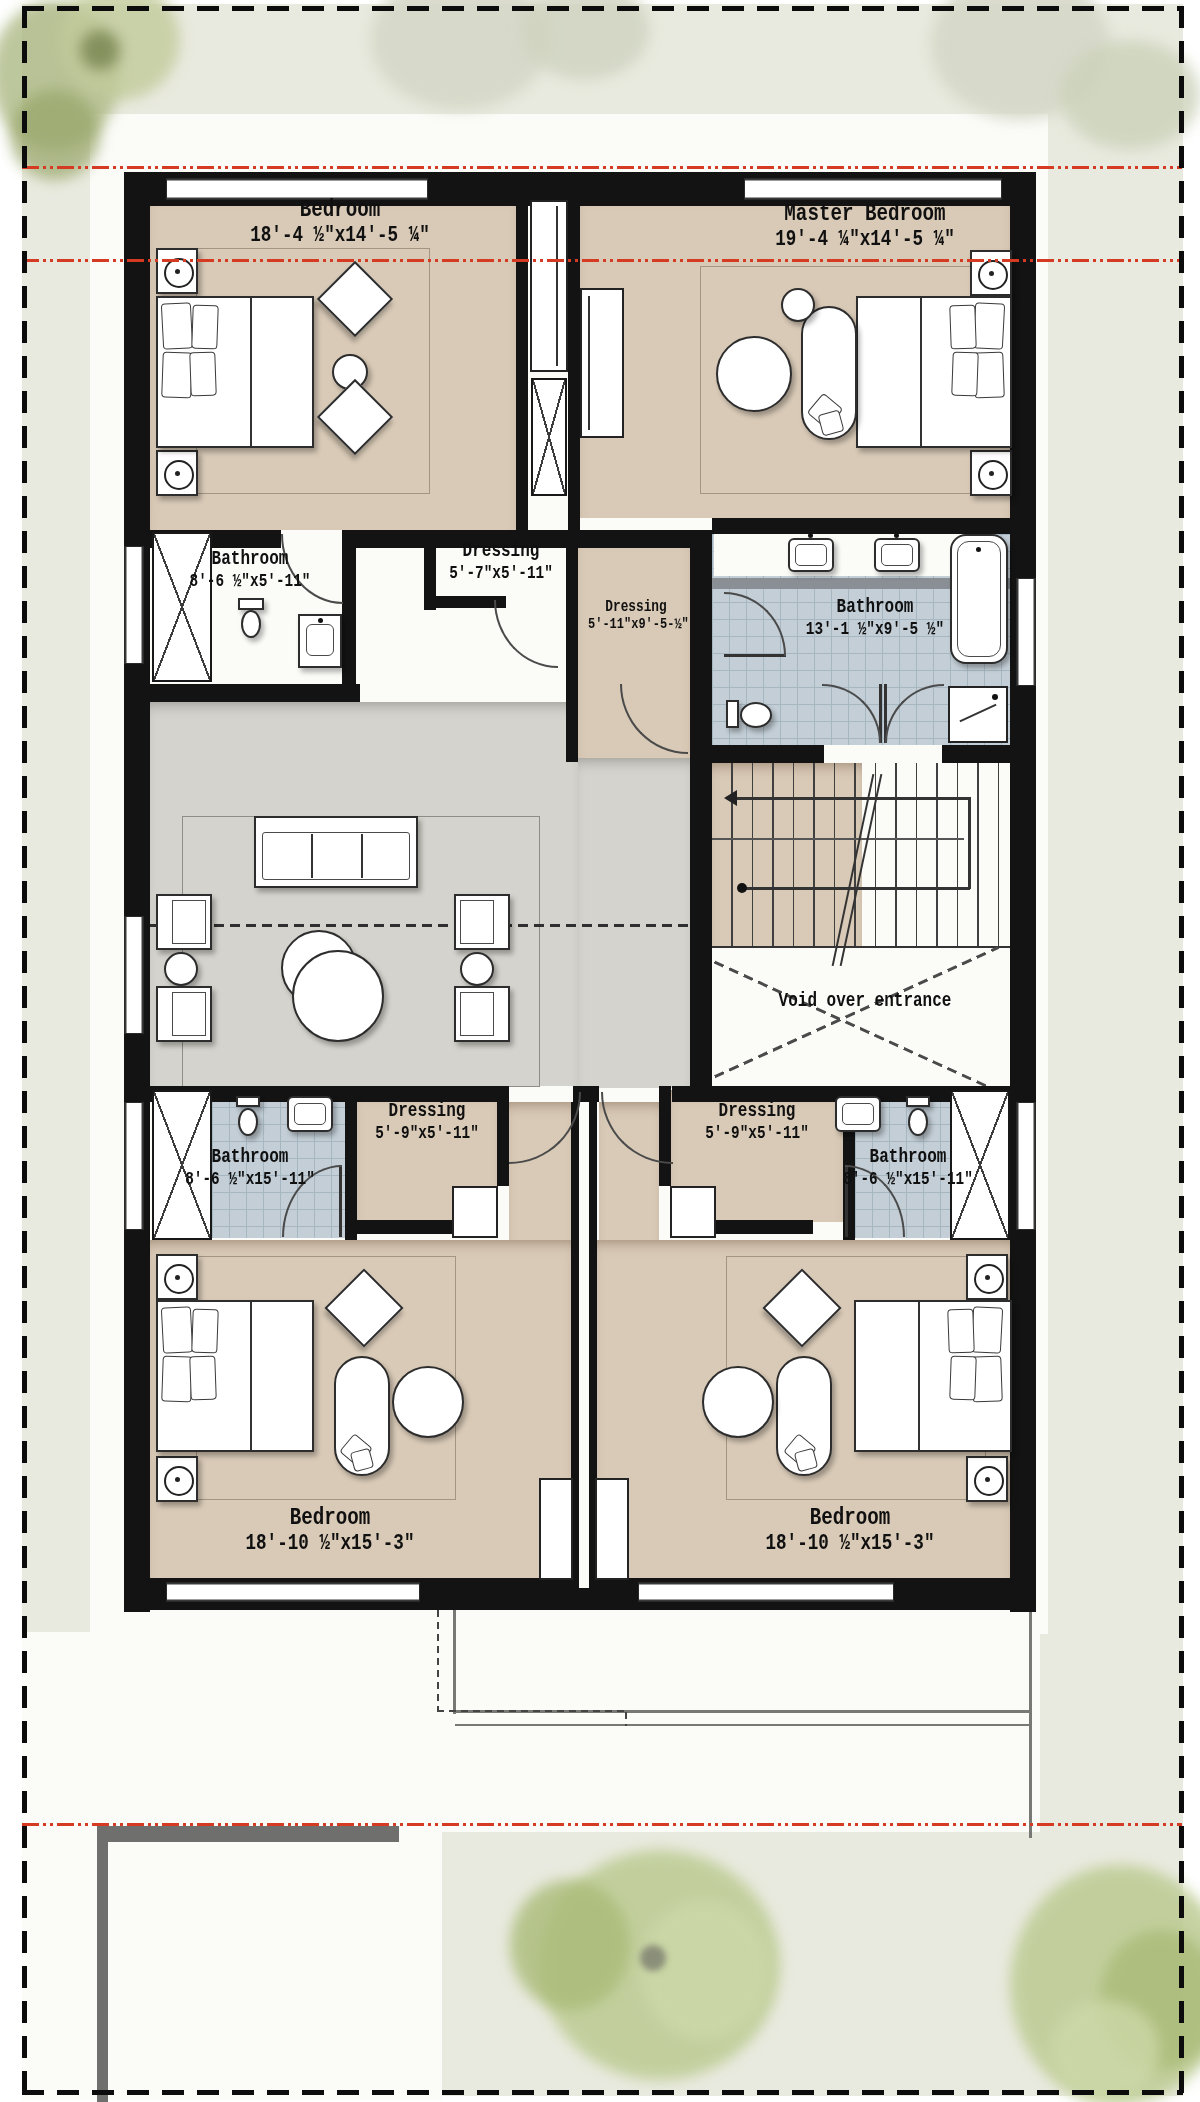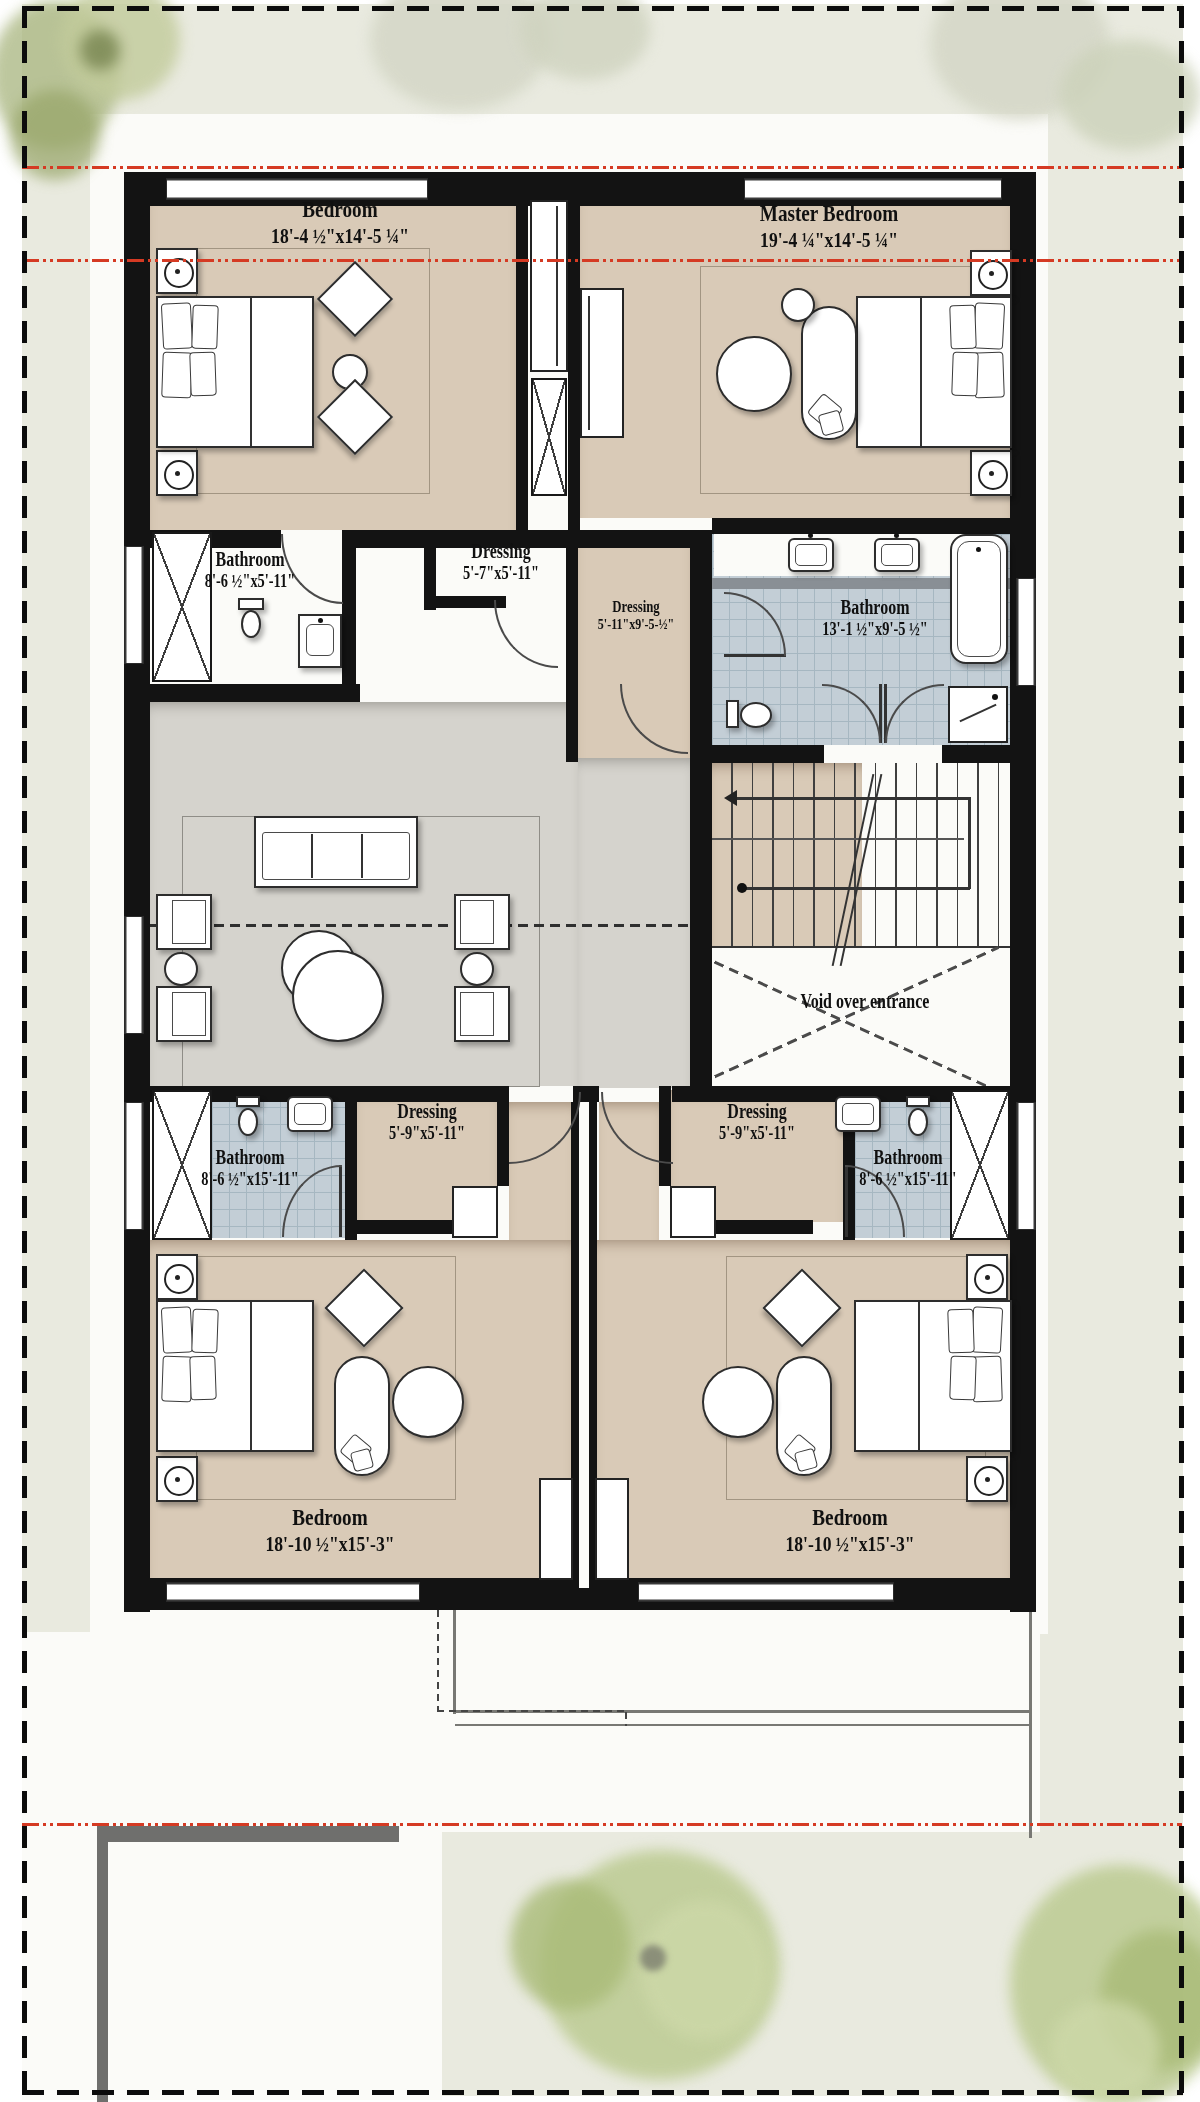--- a/index.html
+++ b/index.html
@@ -1,17 +1,17 @@
 <!DOCTYPE html>
 <html><head>
 <meta charset="utf-8">
 <style>
   html,body{margin:0;padding:0;background:#fff;}
   #stage{position:relative;width:1200px;height:2102px;background:#ffffff;overflow:hidden;
-         font-family:Liberation Serif, serif;}
+         font-family:Liberation Mono, monospace;}
   .abs{position:absolute;box-sizing:border-box;}
   .paper{background:#e9eadf;}
   .white{background:#fbfbf8;}
   .wall{background:#131313;z-index:15;}
   .tan{background:#d9cab7;box-shadow:inset 0 10px 14px -8px rgba(97,74,51,.5);z-index:5;}
   .gray{background:#d5d3cd;box-shadow:inset 0 10px 14px -8px rgba(60,60,55,.4);z-index:5;}
   .whitef{background:#fbfbf8;z-index:4;}
   .tile{background:#c3ced6;z-index:5;
         background-image:linear-gradient(#a6b7c1 1px,transparent 1px),linear-gradient(90deg,#a6b7c1 1px,transparent 1px);
         background-size:17px 17px;}
@@ -327,21 +327,21 @@
   <div class="abs dot" style="left:737px;top:883px;width:10px;height:10px;"></div>
   <div class="abs line" style="left:852px;top:772px;width:2px;height:196px;transform:rotate(12deg);z-index:25;"></div>
   <div class="abs line" style="left:860px;top:772px;width:2px;height:196px;transform:rotate(12deg);z-index:25;"></div>
   <div class="abs line" style="left:712px;top:838px;width:252px;height:1.5px;z-index:8;background:#555;"></div>
   <div class="abs line" style="left:712px;top:946px;width:298px;height:2px;z-index:8;"></div>
 
   <div class="rlabel lg" style="left:180px;top:196px;width:320px;">
     <div class="rname">Bedroom</div>
     <div class="rdim">18'-4 ½"x14'-5 ¼"</div>
   </div>
-  <div class="rlabel lg" style="left:664px;top:200px;width:330px;">
+  <div class="rlabel lg" style="left:700px;top:200px;width:330px;">
     <div class="rname">Master Bedroom</div>
     <div class="rdim">19'-4 ¼"x14'-5 ¼"</div>
   </div>
   <div class="rlabel md" style="left:150px;top:548px;width:200px;">
     <div class="rname">Bathroom</div>
     <div class="rdim">8'-6 ½"x5'-11"</div>
   </div>
   <div class="rlabel md" style="left:436px;top:540px;width:130px;">
     <div class="rname">Dressing</div>
     <div class="rdim">5'-7"x5'-11"</div>

